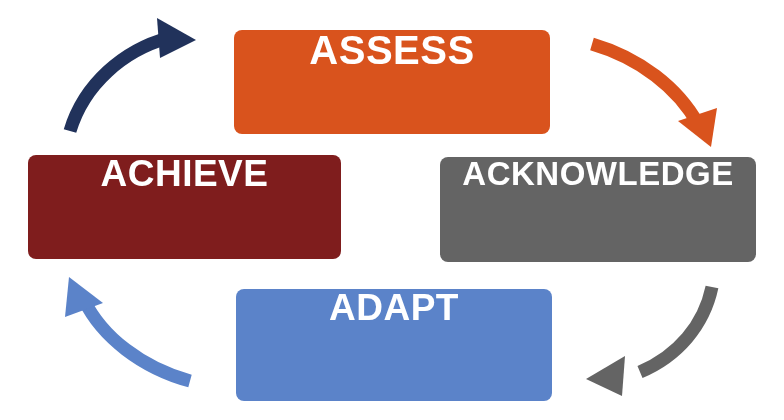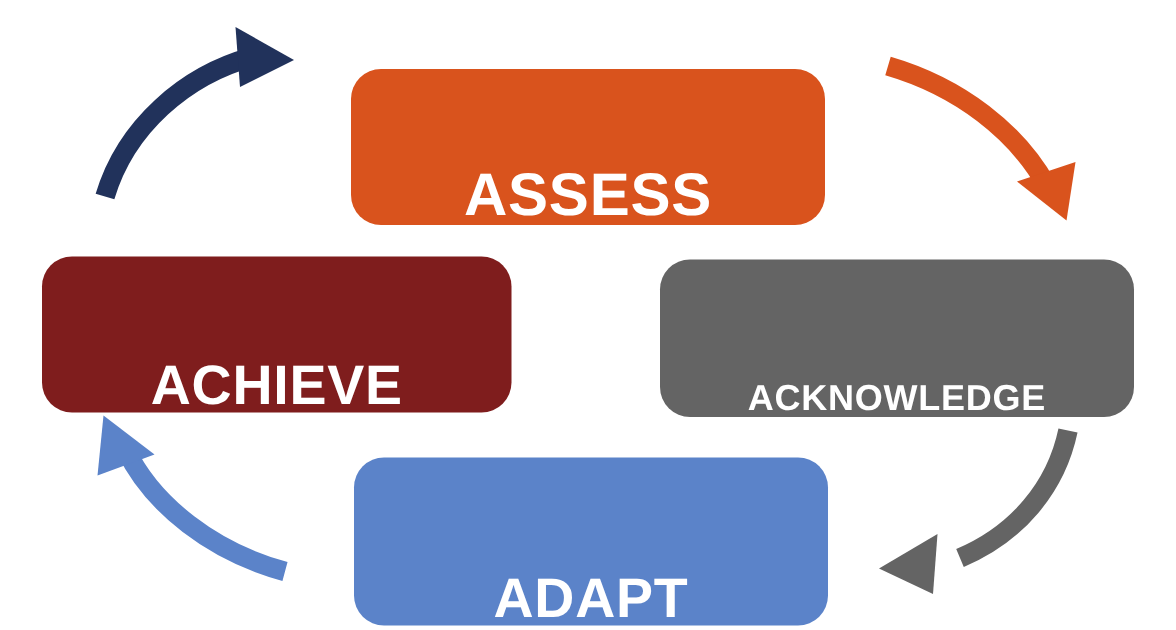--- a/index.html
+++ b/index.html
@@ -11,25 +11,24 @@
     position: relative;
     width: 784px;
     height: 420px;
     background: #ffffff;
     overflow: hidden;
     font-family: "Liberation Sans", sans-serif;
   }
   .node {
     position: absolute;
     display: flex;
-    align-items: flex-end;
+    align-items: flex-start;
     justify-content: center;
-    border-radius: 20px;
+    border-radius: 8px;
     box-sizing: border-box;
-    margin-top: 16px;
   }
   .node-label {
     color: #ffffff;
     font-weight: bold;
     letter-spacing: 0.5px;
     white-space: nowrap;
     line-height: 1;
     font-family: "Liberation Sans", sans-serif;
   }
   #node-assess {
@@ -41,21 +40,21 @@
   }
   #node-assess .node-label { font-size: 40px; }
 
   #node-acknowledge {
     left: 440px;
     top: 157px;
     width: 316px;
     height: 105px;
     background: #646464;
   }
-  #node-acknowledge .node-label { font-size: 24px; }
+  #node-acknowledge .node-label { font-size: 33px; }
 
   #node-adapt {
     left: 236px;
     top: 289px;
     width: 316px;
     height: 112px;
     background: #5B83C9;
   }
   #node-adapt .node-label { font-size: 37px; }
 

